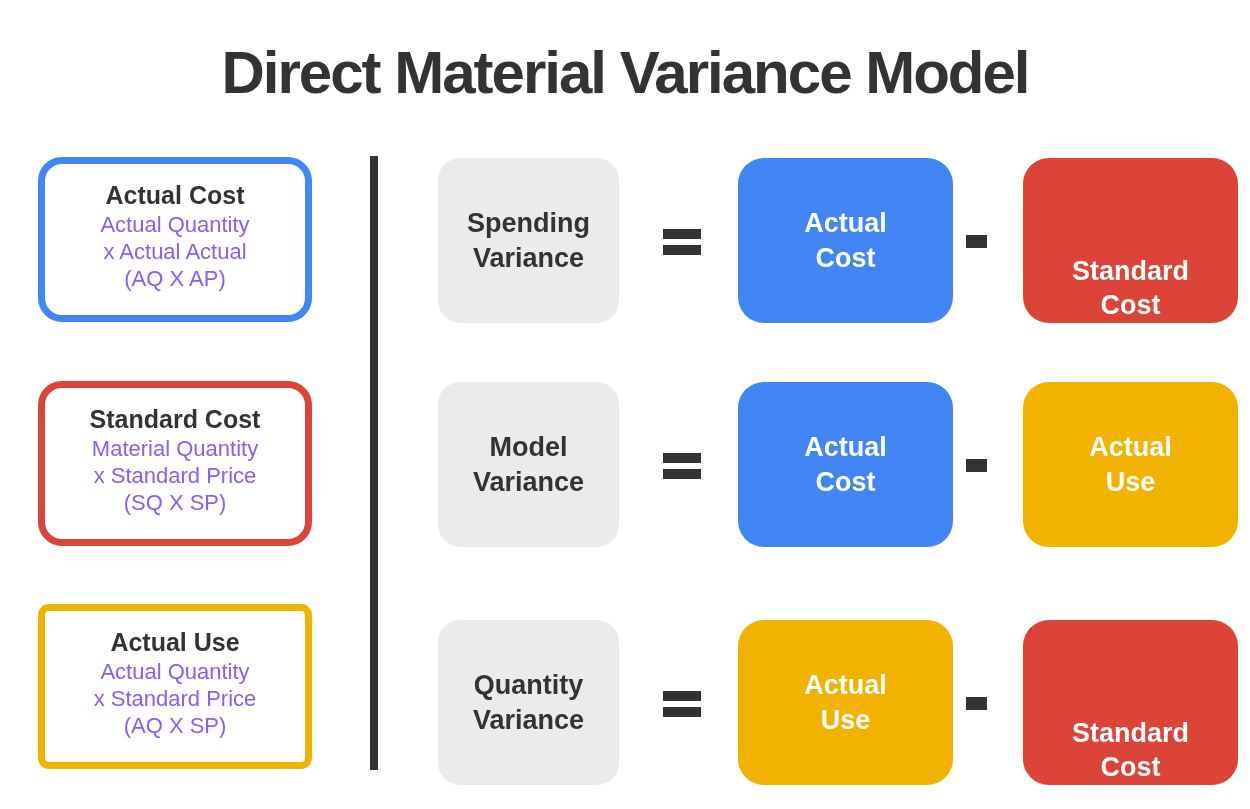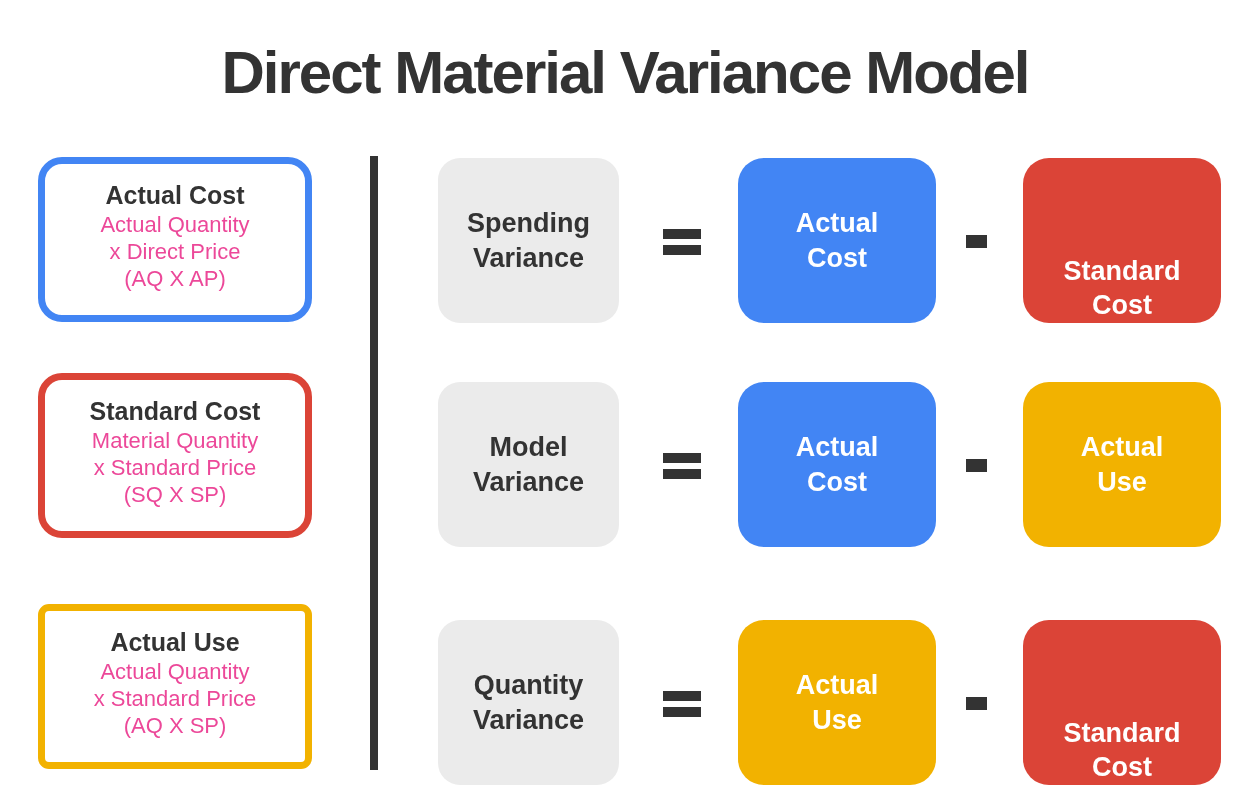--- a/index.html
+++ b/index.html
@@ -15,35 +15,35 @@
   .def-card{
     position:absolute;left:38px;width:274px;height:165px;box-sizing:border-box;
     border:7px solid #000;border-radius:24px;background:#ffffff;
     display:flex;flex-direction:column;align-items:center;justify-content:center;
     text-align:center;padding-bottom:6px;
   }
   .def-card.accent-blue{border-color:#4285F4;}
   .def-card.accent-red{border-color:#DB4437;}
   .def-card.accent-yellow{border-color:#F2B200;border-radius:11px;}
   .def-title{font-size:25px;font-weight:bold;color:#333333;line-height:1.2;margin-bottom:2px;}
-  .def-line{font-size:22px;color:#ec4899;line-height:1.22;}
+  .def-line{font-size:22px;color:#8b5cf6;line-height:1.22;}
   
   .divider{position:absolute;left:370px;top:156px;width:8px;height:614px;background:#333333;}
   
   .row{position:absolute;left:438px;width:775px;height:165px;}
   .row1{top:158px;}  .row2{top:382px;}  .row3{top:620px;}
-  .def1{top:157px;}  .def2{top:373px;}  .def3{top:604px;}
+  .def1{top:157px;}  .def2{top:381px;}  .def3{top:604px;}
   .gray-box{
     position:absolute;left:0;top:0;width:181px;height:165px;border-radius:22px;
     background:#EBEBEB;display:flex;flex-direction:column;align-items:center;justify-content:center;
     text-align:center;
   }
   .gray-box .lbl{font-size:27px;font-weight:bold;color:#333333;line-height:1.28;}
   .term-box{
-    position:absolute;top:0;width:198px;height:165px;border-radius:26px;
+    position:absolute;top:0;width:215px;height:165px;border-radius:26px;
     display:flex;flex-direction:column;align-items:center;justify-content:center;text-align:center;
   }
   .term1{left:300px;}
   .term2{left:585px;}
   .term-box .lbl{font-size:27px;font-weight:bold;color:#ffffff;line-height:1.28;}
   .fill-blue{background:#4285F4;}
   .fill-red{background:#DB4437;justify-content:flex-end;}
   .fill-yellow{background:#F2B200;}
   
   .equals{position:absolute;left:225px;top:71px;width:38px;height:26px;}
@@ -54,21 +54,21 @@
 </head>
 <body>
 
 <div class="canvas">
 
   <h1 class="title">Direct Material Variance Model</h1>
 
   <div class="def-card def1 accent-blue">
     <div class="def-title">Actual Cost</div>
     <div class="def-line">Actual Quantity</div>
-    <div class="def-line">x Direct Price</div>
+    <div class="def-line">x Actual Actual</div>
     <div class="def-line">(AQ X AP)</div>
   </div>
 
   <div class="def-card def2 accent-red">
     <div class="def-title">Standard Cost</div>
     <div class="def-line">Material Quantity</div>
     <div class="def-line">x Standard Price</div>
     <div class="def-line">(SQ X SP)</div>
   </div>
 

